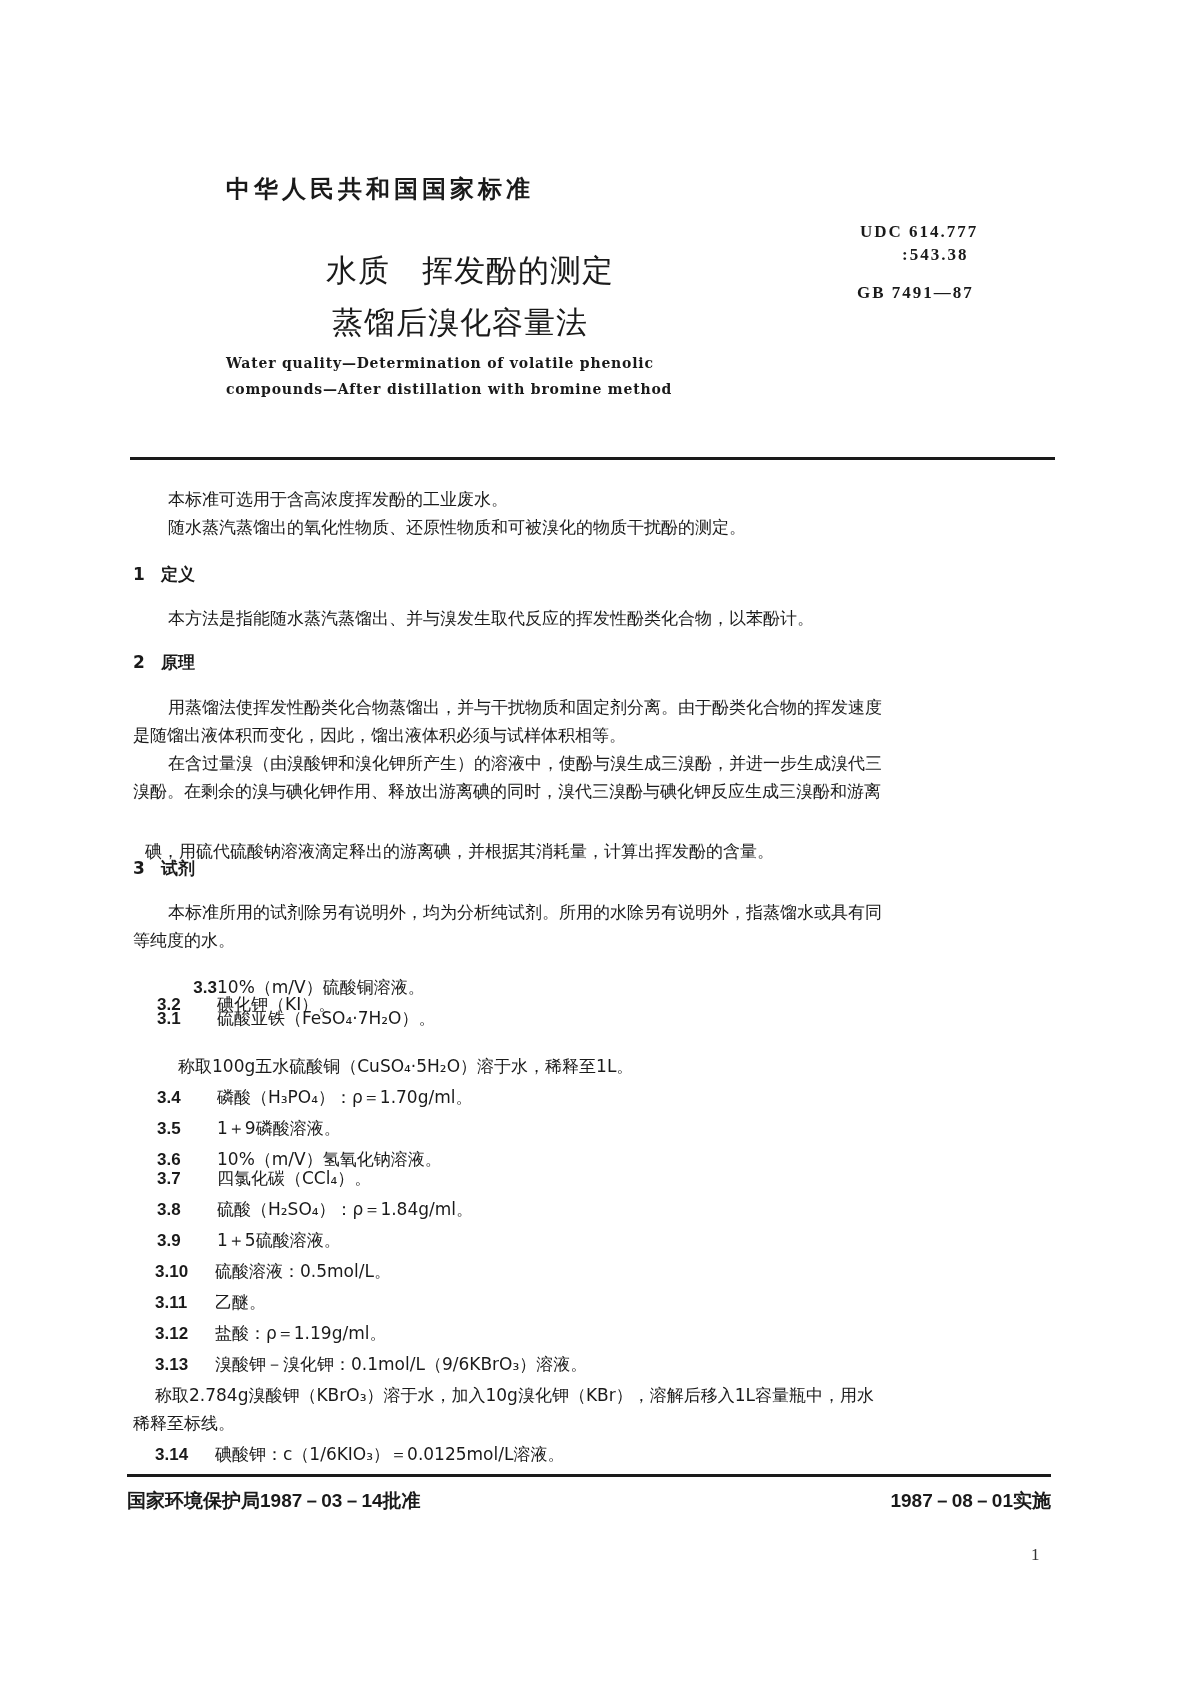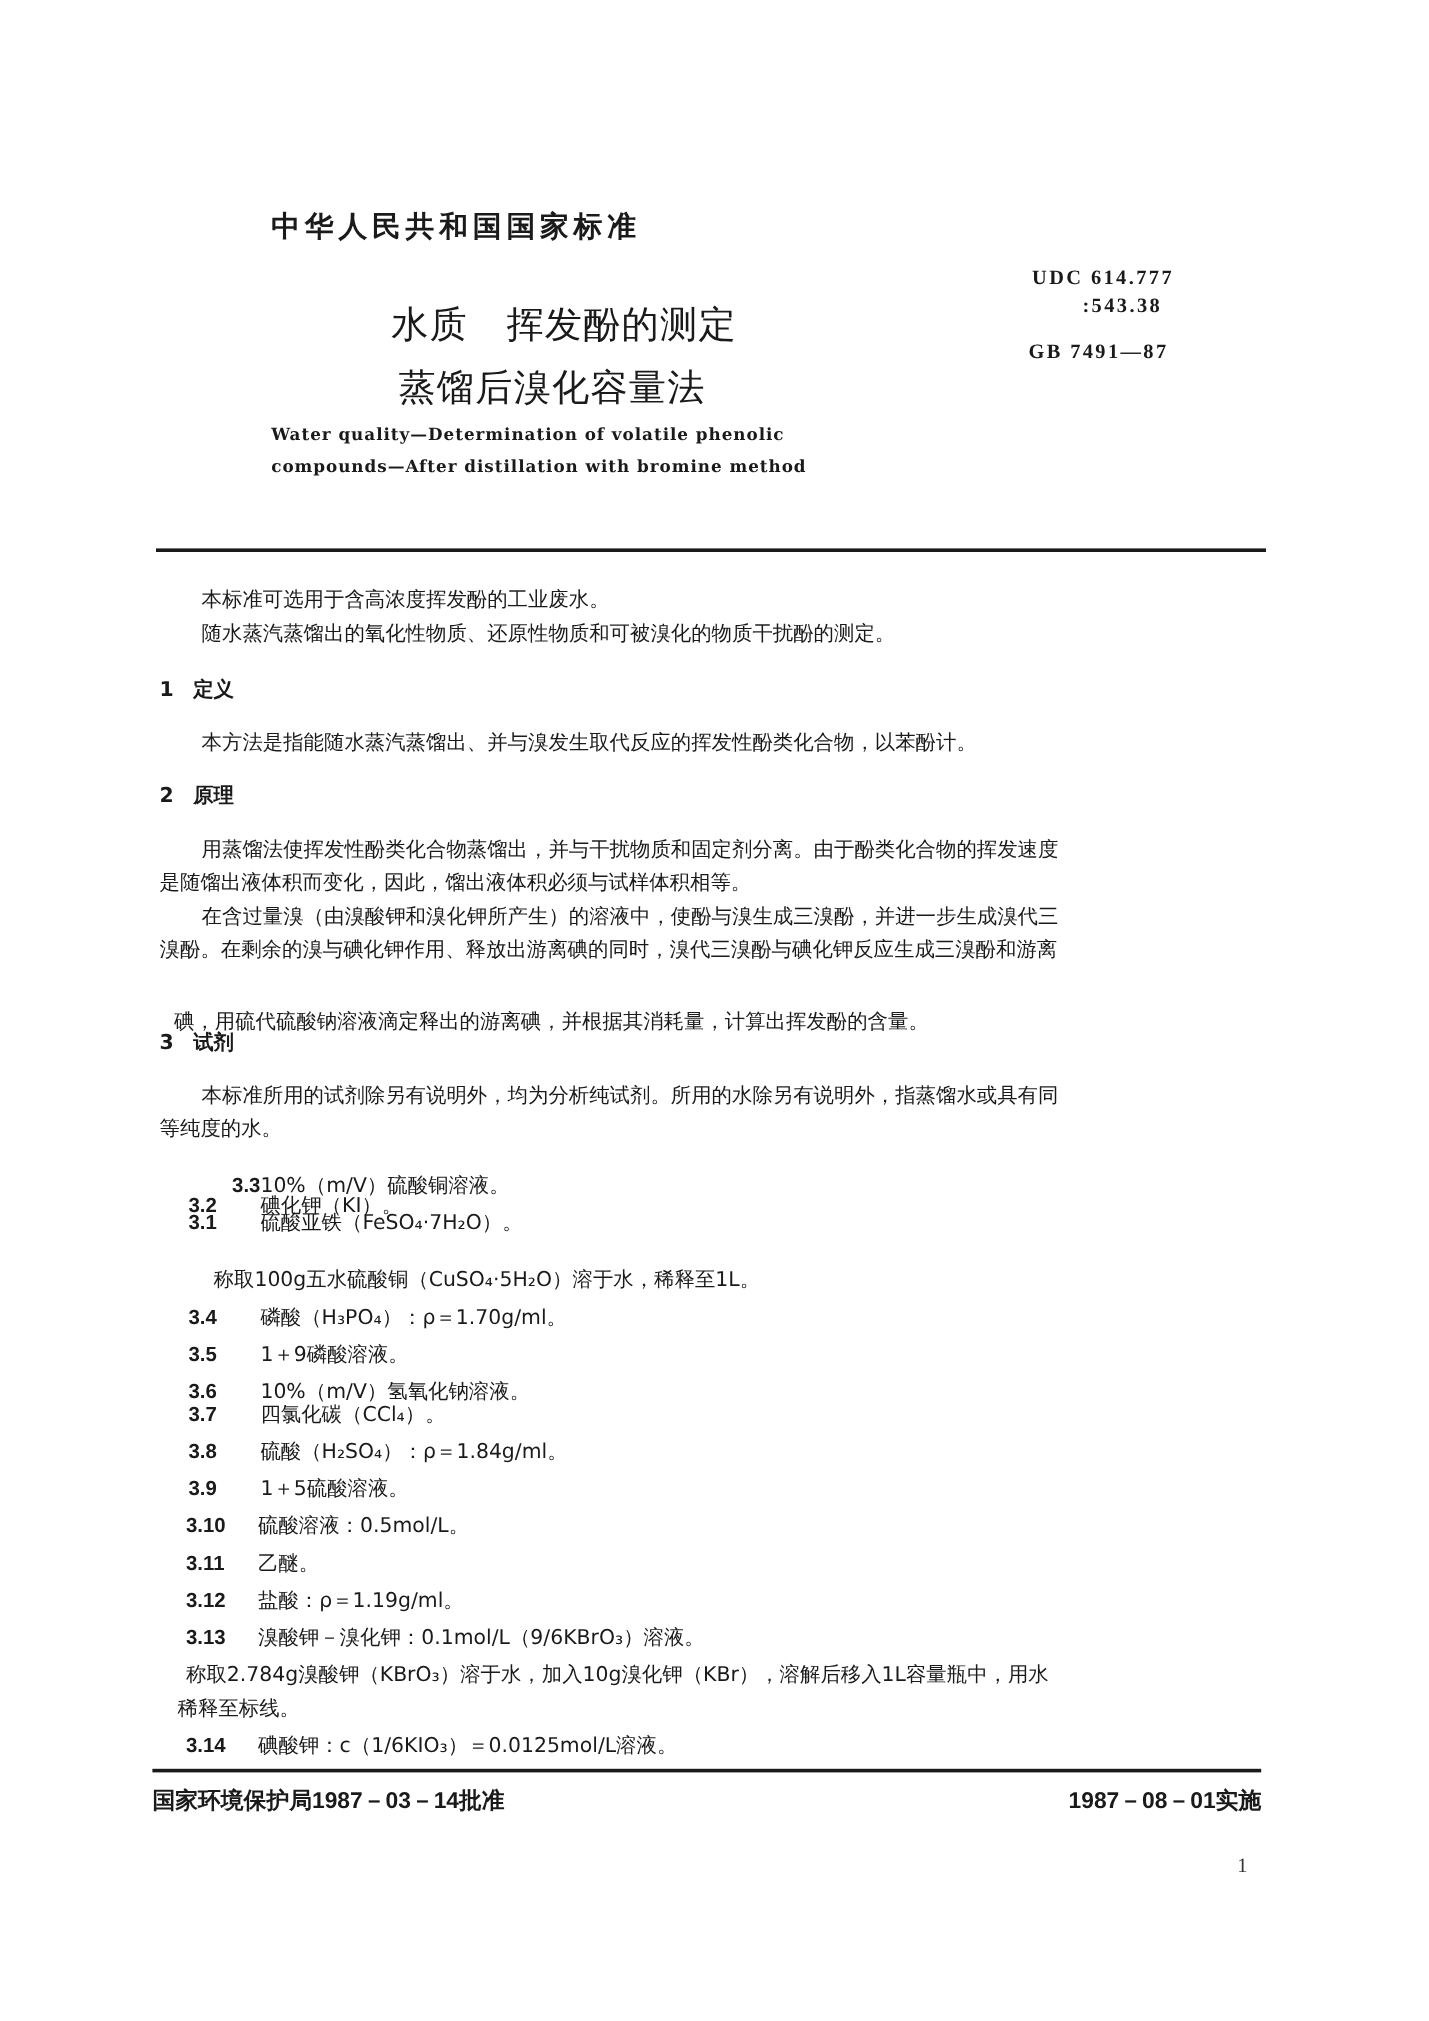--- a/index.html
+++ b/index.html
@@ -134,21 +134,21 @@
 <div class="line" style="left:155px; top:1291px;">
   <span class="item-num">3.11</span><span>乙醚。</span>
 </div>
 <div class="line" style="left:155px; top:1322px;">
   <span class="item-num">3.12</span><span>盐酸：ρ＝1.19g/ml。</span>
 </div>
 <div class="line" style="left:155px; top:1353px;">
   <span class="item-num">3.13</span><span>溴酸钾－溴化钾：0.1mol/L（9/6KBrO₃）溶液。</span>
 </div>
 <div class="line" style="left:155px; top:1384px;">称取2.784g溴酸钾（KBrO₃）溶于水，加入10g溴化钾（KBr），溶解后移入1L容量瓶中，用水</div>
-<div class="line" style="left:133px; top:1412px;margin-left:15px;">稀释至标线。</div>
+<div class="line" style="left:133px; top:1412px;">稀释至标线。</div>
 <div class="line" style="left:155px; top:1443px;">
   <span class="item-num">3.14</span><span>碘酸钾：c（1/6KIO₃）＝0.0125mol/L溶液。</span>
 </div>
 
 <div class="rule bottom"></div>
 
 <div class="footer-left">国家环境保护局1987－03－14批准</div>
 <div class="footer-right">1987－08－01实施</div>
 <div class="page-num">1</div>
 

